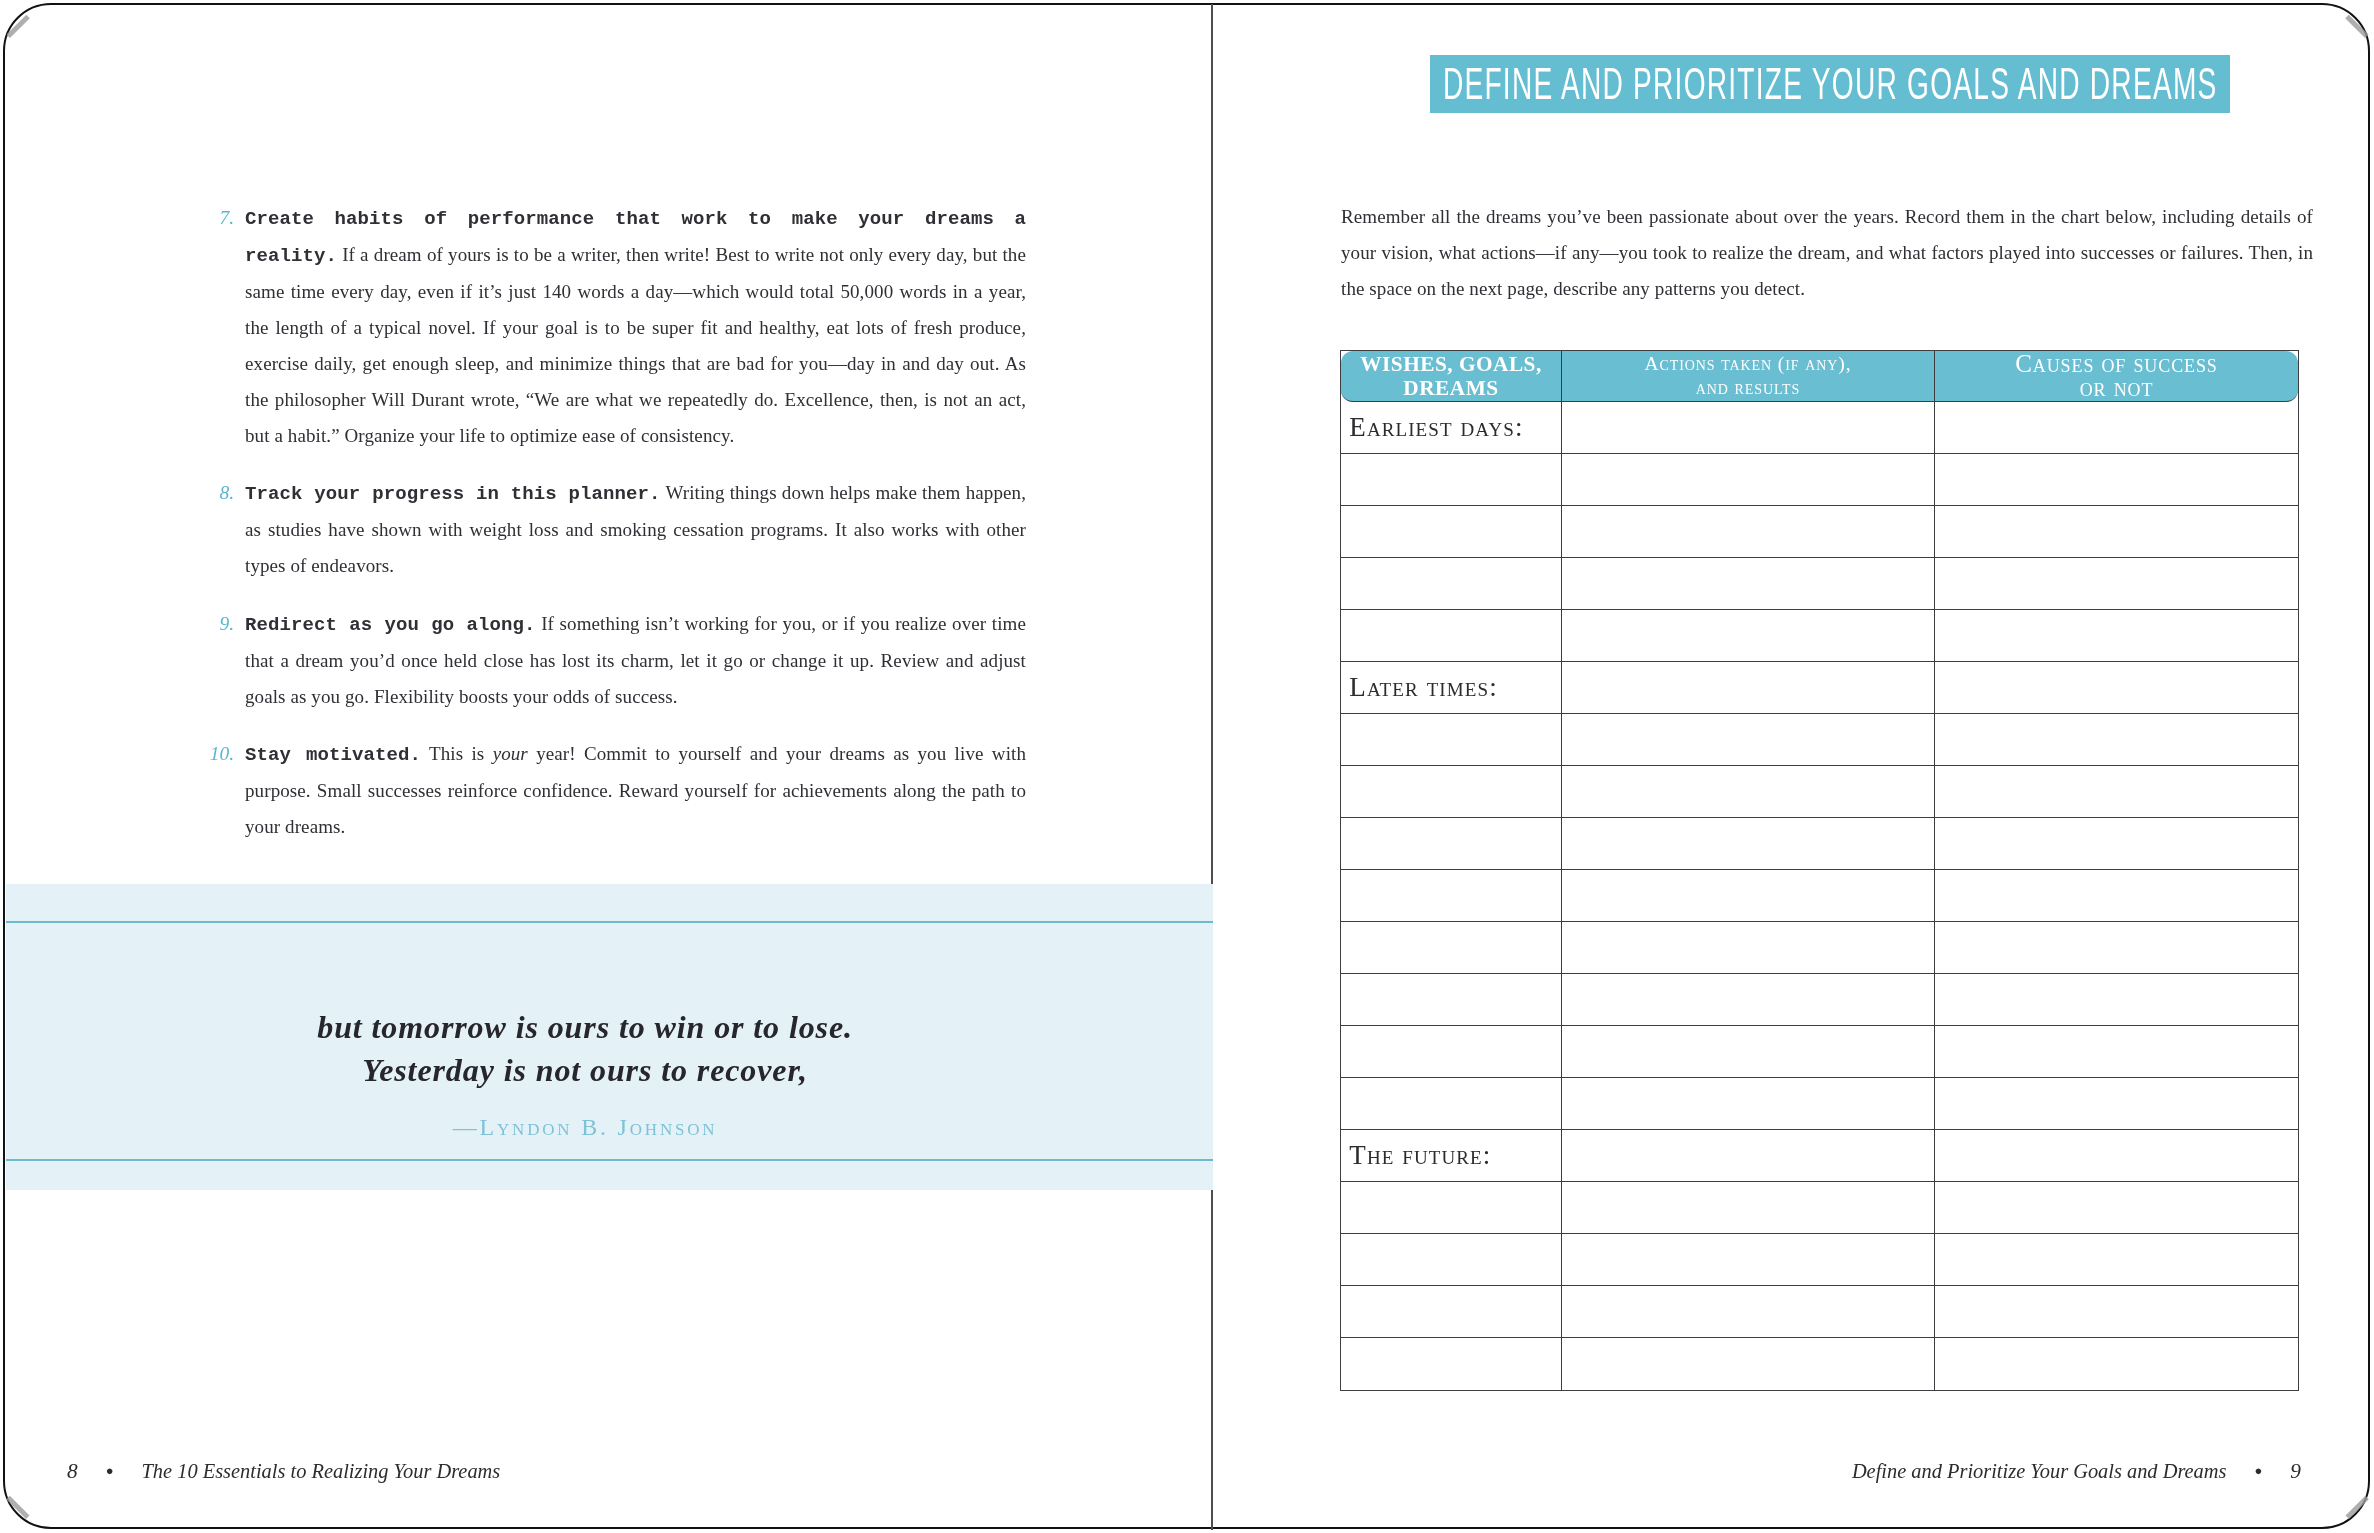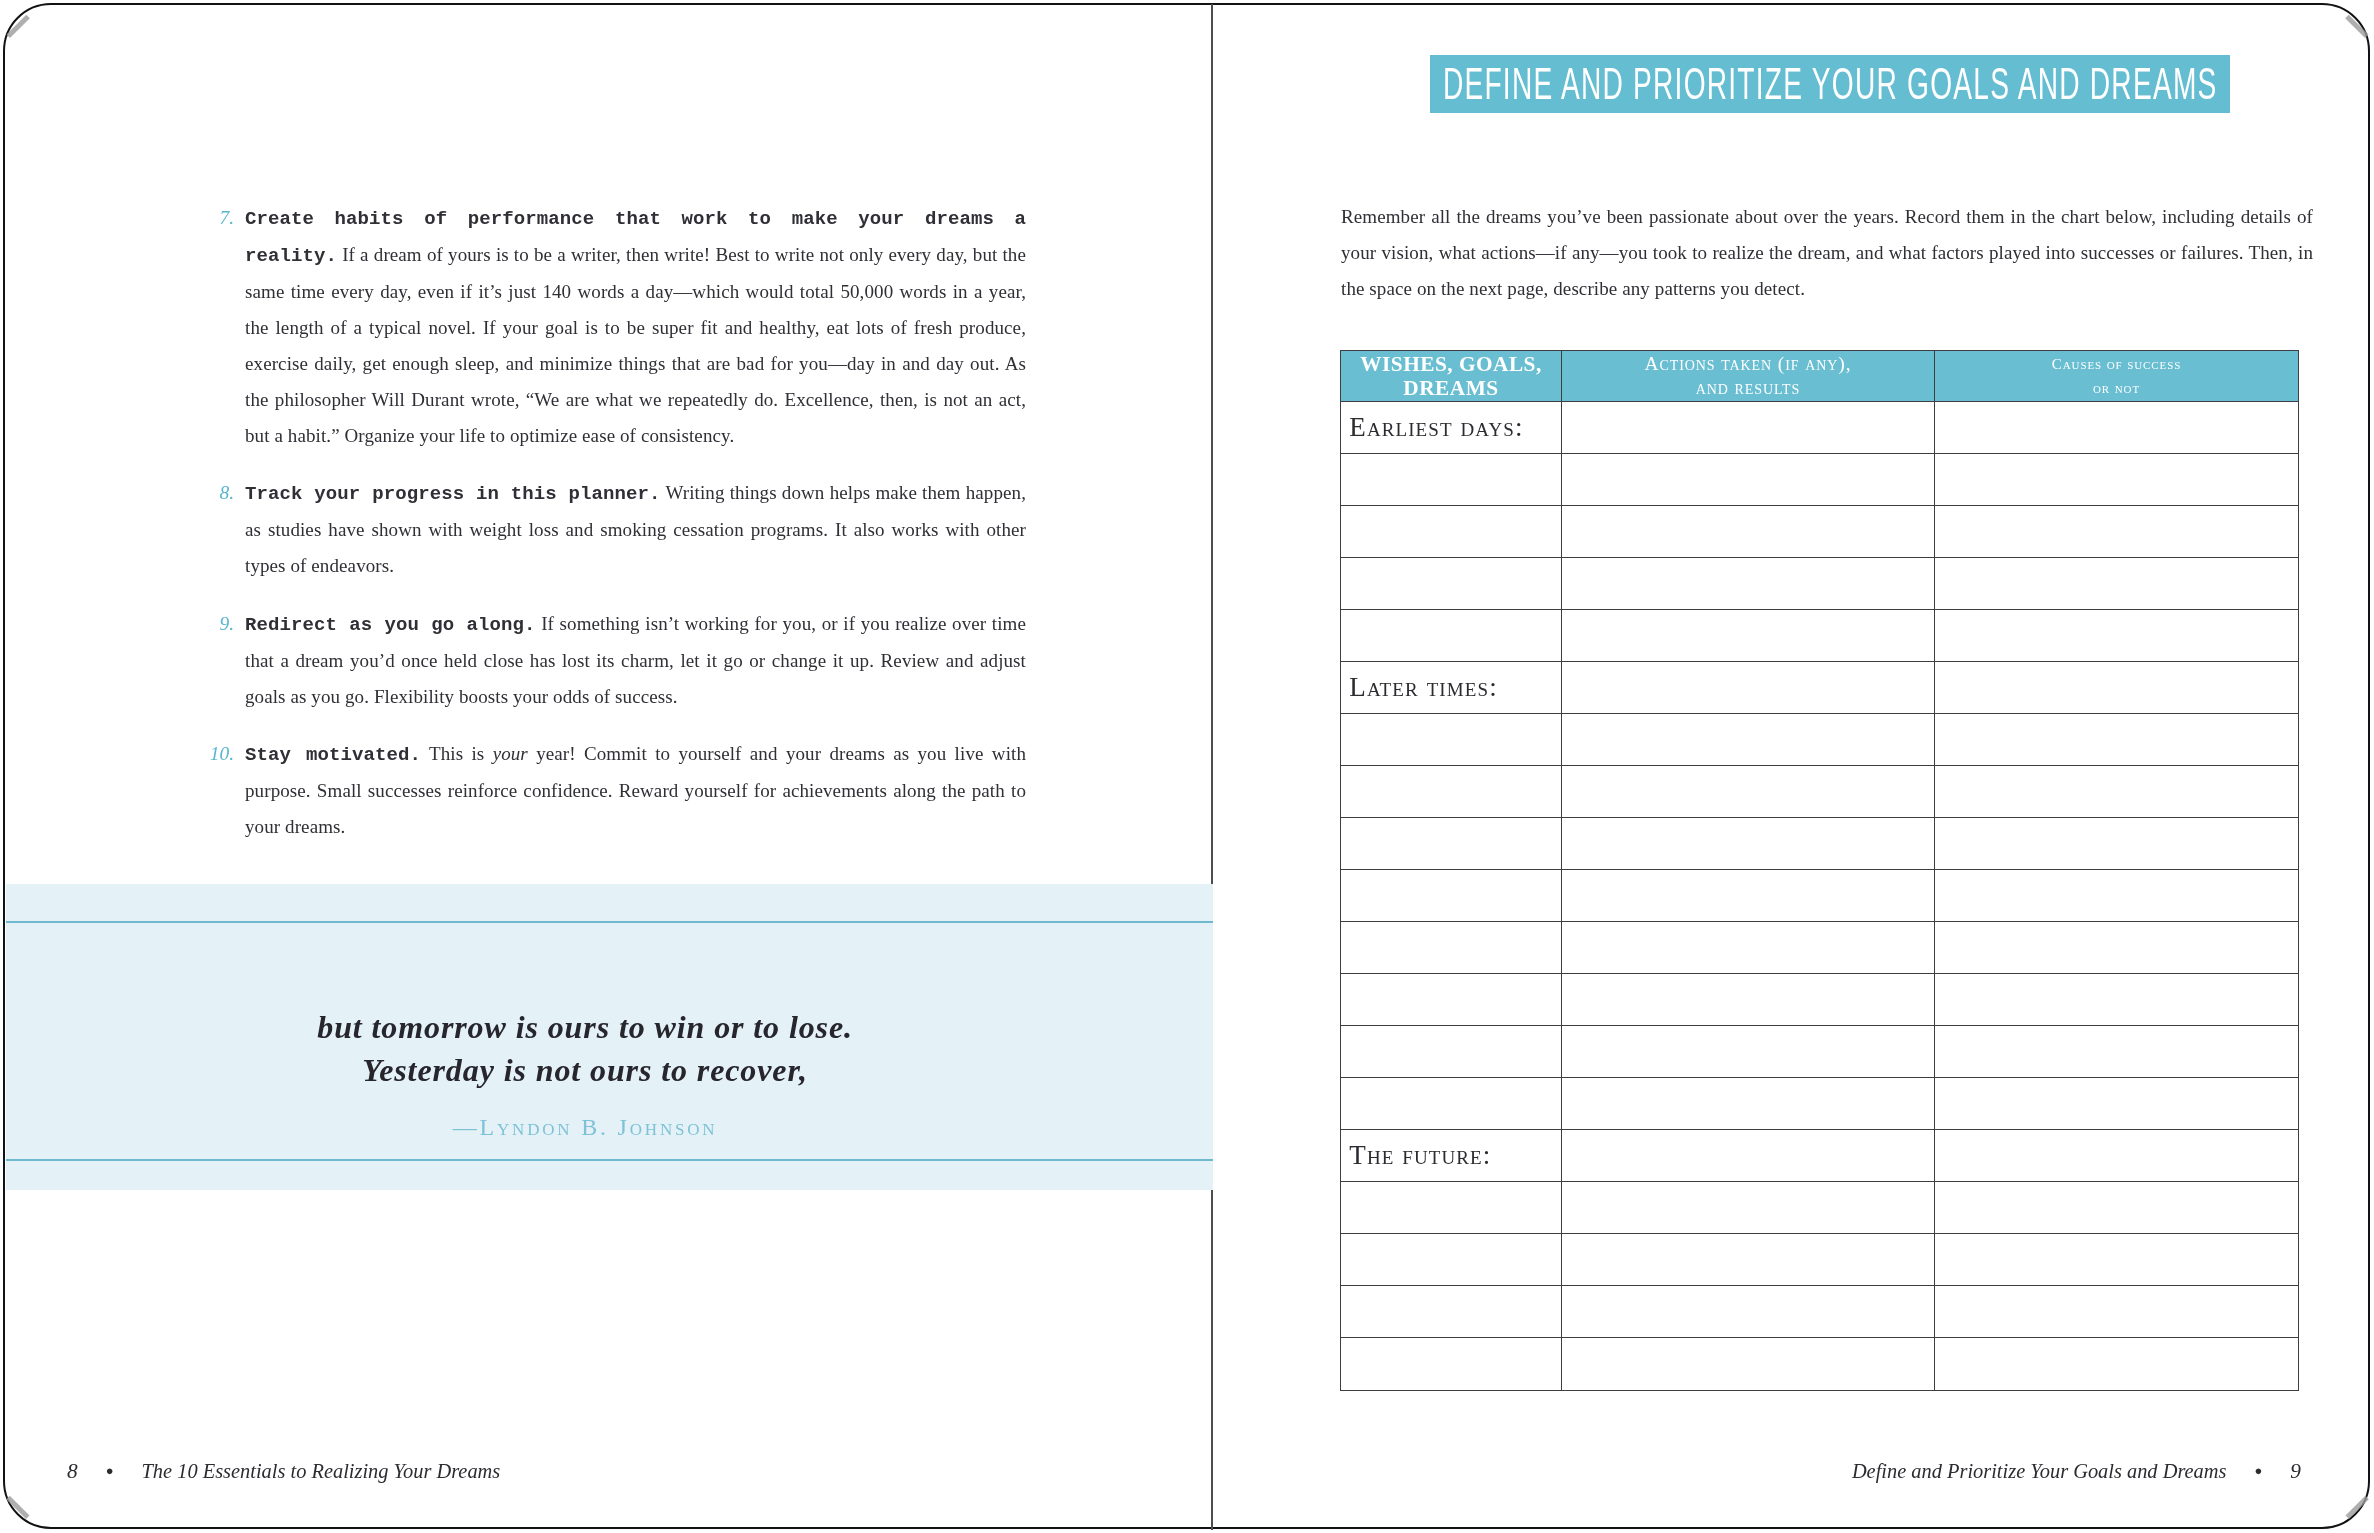--- a/index.html
+++ b/index.html
@@ -52,25 +52,25 @@
     font-family:"Liberation Sans","DejaVu Sans",sans-serif;
     font-size:44px; color:#ffffff; white-space:nowrap;
     transform:scaleX(0.64); letter-spacing:1.9px;
   }
   .intro {
     position:absolute; left:1341px; top:199px; width:972px;
     font-size:19px; line-height:36px; text-align:justify; letter-spacing:0.1px;
   }
 
   .ptable { position:absolute; left:1340px; top:350px; width:957px; border:1.9px solid #3e3e42; background:#fff; }
-  .thead { display:flex; background:#69bed2; border-bottom:1.9px solid #3e3e42; height:50px; }
+  .thead { display:flex; background:#69bed2; border-bottom:1.9px solid #3e3e42; height:50px;border-radius:12px; }
   .hcell { box-sizing:border-box; display:flex; flex-direction:column; justify-content:center; align-items:center; color:#ffffff; }
   .hc1 { width:221px; border-right:1.9px solid #3e3e42; font-weight:bold; font-size:21.3px; line-height:24px; letter-spacing:0.5px; }
   .hc2 { width:373px; border-right:1.9px solid #3e3e42; font-variant:small-caps; font-size:19.5px; line-height:24px; letter-spacing:0.9px; }
-  .hc3 { flex:1; font-variant:small-caps; font-size:15px; line-height:24px; letter-spacing:0.9px; }
+  .hc3 { flex:1; font-variant:small-caps; font-size:25px; line-height:24px; letter-spacing:0.9px; }
   .trow { display:flex; height:52px; box-sizing:border-box; border-bottom:1.9px solid #3e3e42; }
   .trow:last-child { border-bottom:none; }
   .tcell { box-sizing:border-box; }
   .tc1 { width:221px; border-right:1.9px solid #3e3e42; display:flex; align-items:center; padding-left:8.3px; }
   .tc2 { width:373px; border-right:1.9px solid #3e3e42; }
   .tc3 { flex:1; }
   .section-label { font-variant:small-caps; font-size:27px; letter-spacing:1.1px; color:#2b2b30; }
 </style>
 </head>
 <body>

